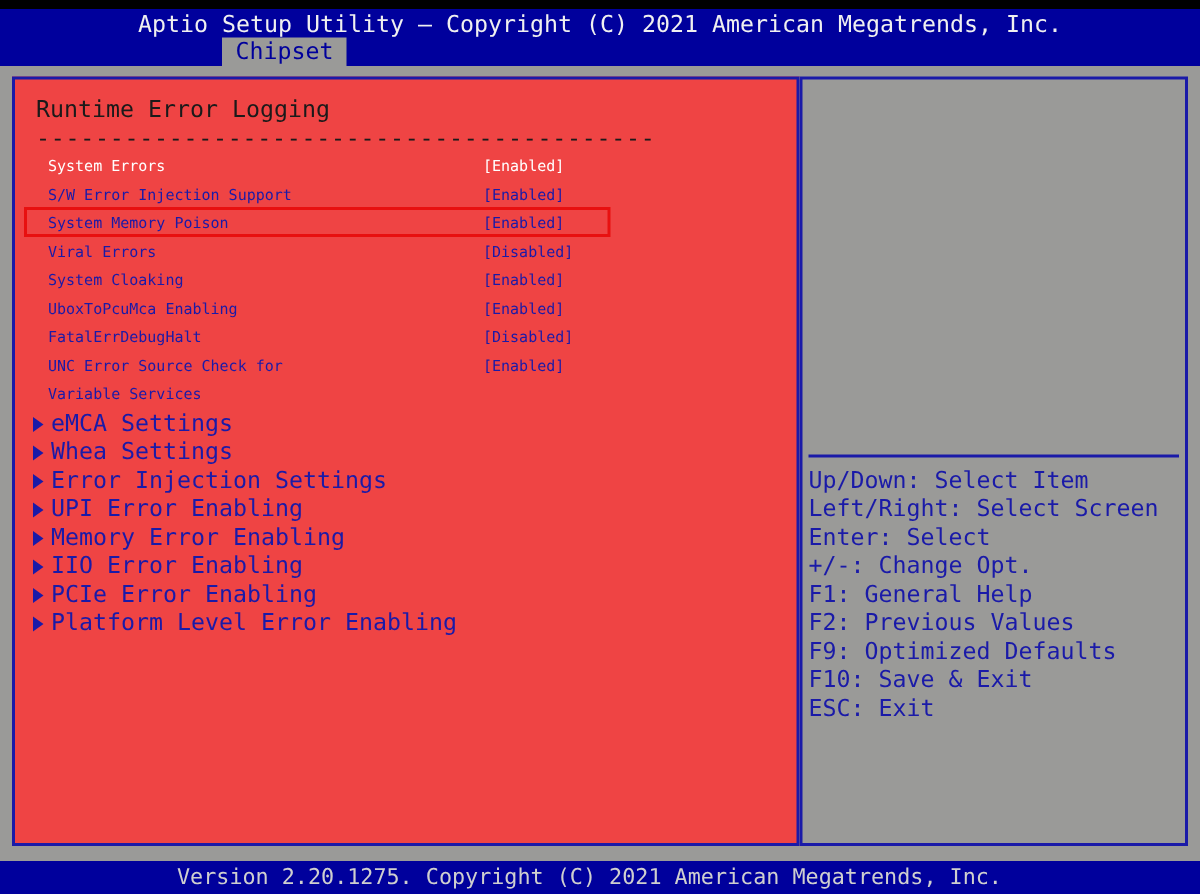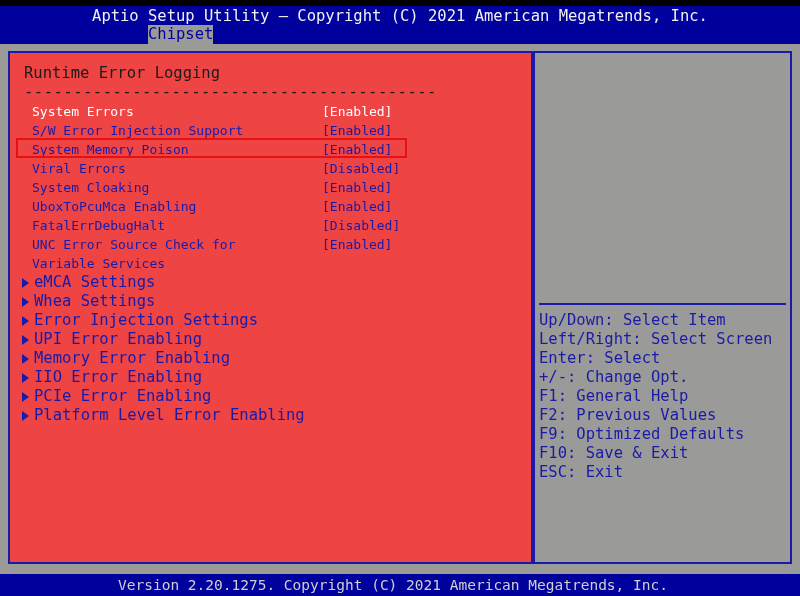--- a/index.html
+++ b/index.html
@@ -46,21 +46,21 @@
     white-space: pre;
   }
   .tab-strip {
     position: absolute;
     left: 0; top: 25px;
     width: 800px; height: 19px;
   }
   .tab {
     position: absolute;
     left: 148px; top: 0px;
-    padding: 0 0;
+    padding: 0 9px;
     height: 19px;
     line-height: 19px;
     font-size: 15.5px;
     background: #9a9a98;
     color: #00009c;
     white-space: pre;
   }
   
   .panel-left {
     position: absolute;
@@ -99,21 +99,21 @@
   }
   .opt-list {
     position: absolute;
     left: 0px; top: 49px;
     width: 521px;
   }
   .opt-row {
     position: relative;
     height: 19px;
     line-height: 19px;
-    font-size: 13px;
+    font-size: 10px;
     white-space: pre;
   }
   .opt-label {
     position: absolute;
     left: 22px; top: 0;
     color: #1a1aa8;
   }
   .opt-value {
     position: absolute;
     left: 312px; top: 0;

